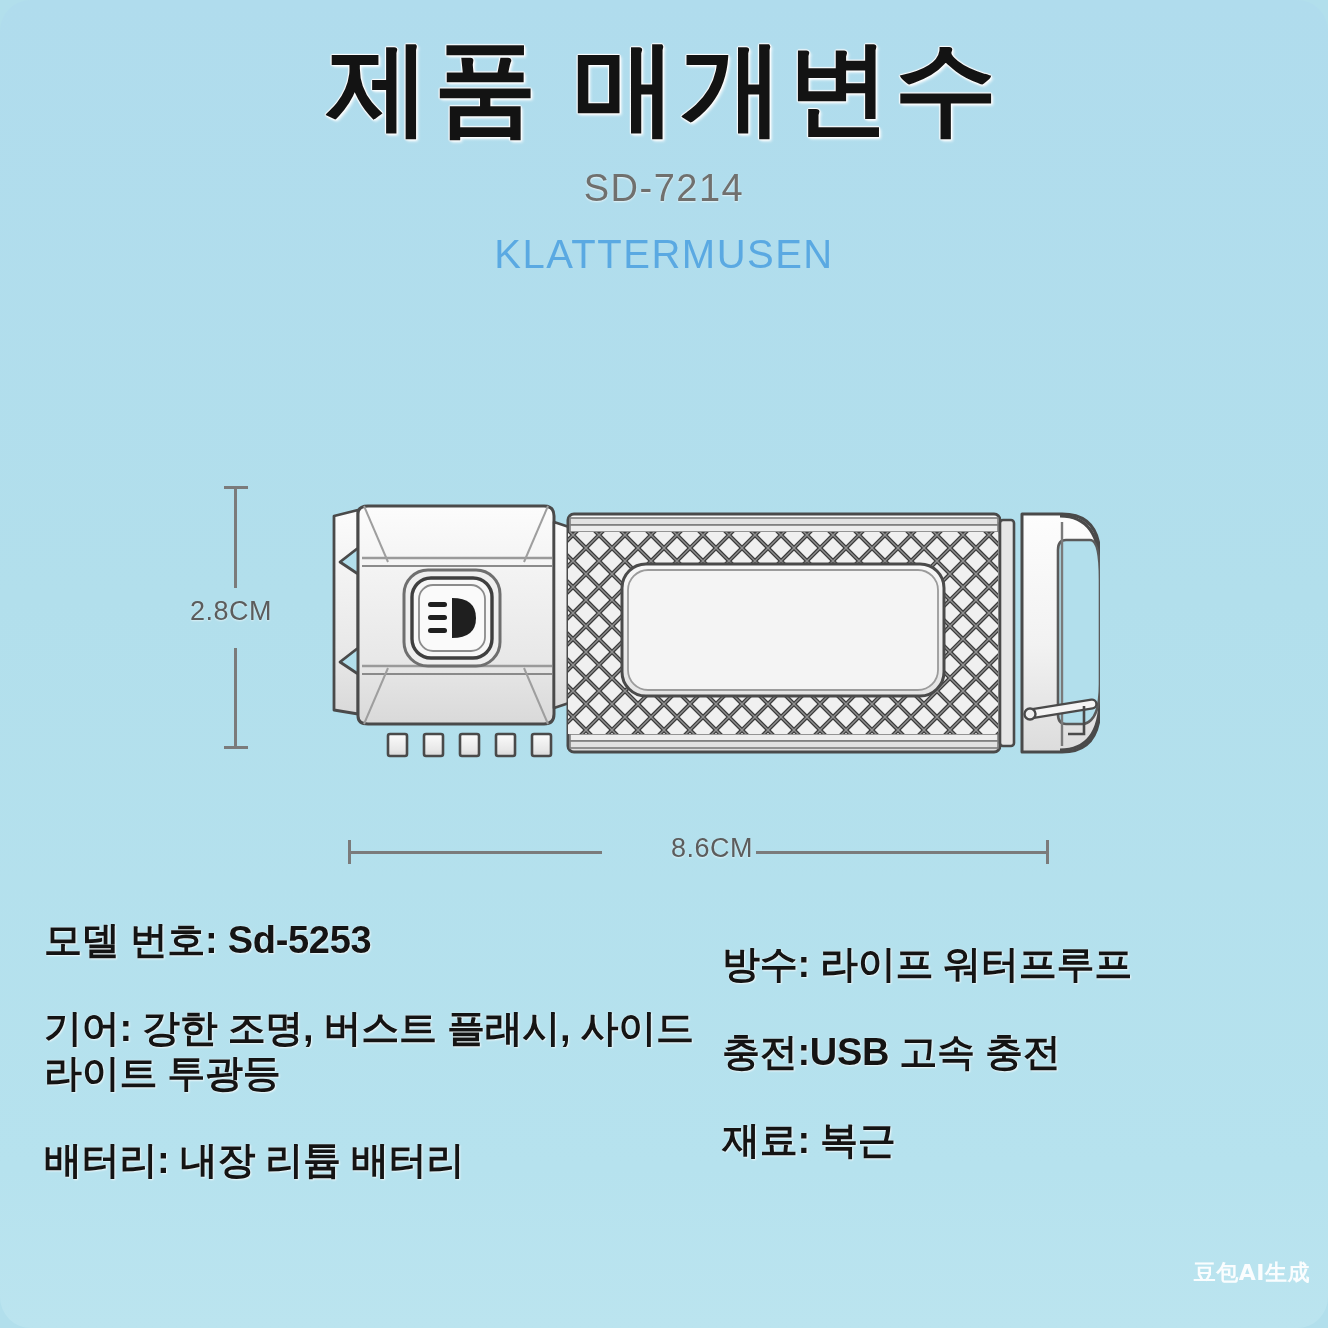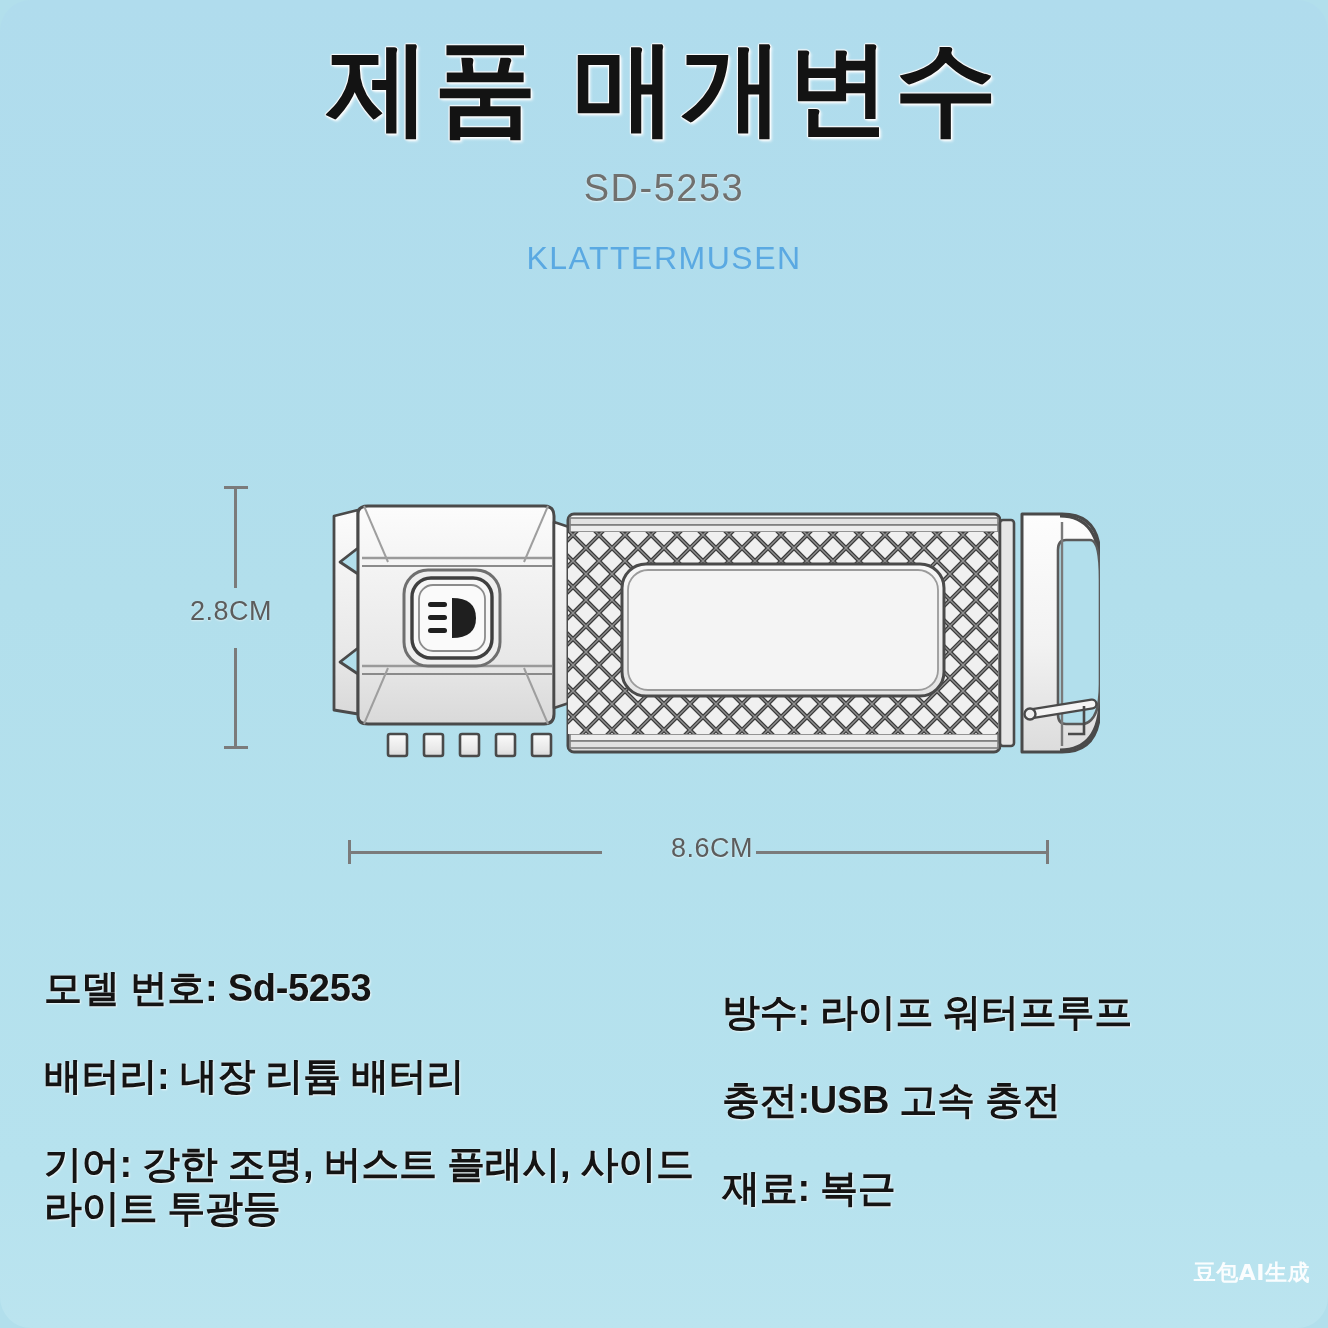--- a/index.html
+++ b/index.html
@@ -50,23 +50,23 @@
   #model-code {
     margin: 0;
     padding-top: 30px;
     font-size: 38px;
     line-height: 1.0;
     color: #70706e;
     letter-spacing: 1.5px;
     text-shadow: 0 1px 2px rgba(255,255,255,0.7);
   }
   #brand-name {
-    margin: 8px;
+    margin: 0;
     padding-top: 27px;
-    font-size: 32px;
+    font-size: 40px;
     line-height: 1.0;
     color: #5aa9e2;
     letter-spacing: 1.5px;
   }
 
   
   .dim-label {
     position: absolute;
     color: #5c5c5c;
     font-size: 27px;
@@ -113,21 +113,21 @@
     left: 300px;
     top: 470px;
     width: 800px;
     height: 290px;
   }
 
   
   #specs {
     position: absolute;
     left: 0;
-    top: 966px;
+    top: 918px;
     width: 1269px;
     height: 360px;
   }
   .spec-col {
     position: absolute;
     top: 0;
   }
   #spec-col-left { left: 44px; width: 650px; }
   #spec-col-right { left: 722px; width: 590px; margin-top: 24px; }
 
@@ -156,21 +156,21 @@
     font-family: "DejaVu Sans", sans-serif;
   }
 </style>
 </head>
 <body>
 
 <div id="page">
 
   <div id="header">
     <h1 id="title">제품 매개변수</h1>
-    <p id="model-code">SD-5253</p>
+    <p id="model-code">SD-7214</p>
     <p id="brand-name">KLATTERMUSEN</p>
   </div>
 
   <div>
     <div class="dim-cap-h" style="left:224px; top:486px;"></div>
     <div class="dim-line-v" style="left:234px; top:488px; height:100px;"></div>
     <div class="dim-line-v" style="left:234px; top:648px; height:100px;"></div>
     <div class="dim-cap-h" style="left:224px; top:746px;"></div>
     <div class="dim-label" id="height-label">2.8CM</div>
   </div>
@@ -320,22 +320,22 @@
         <circle cx="730" cy="244" r="5.5" fill="#f0f0f0" stroke="#4a4a4a" stroke-width="2.4"></circle>
       </g>
 
       <path d="M784 236 L784 264 L768 264" fill="none" stroke="#4a4a4a" stroke-width="2.6"></path>
     </g>
   </svg>
 
   <div id="specs">
     <div class="spec-col" id="spec-col-left">
       <div class="spec-item">모델 번호: Sd-5253</div>
+      <div class="spec-item">기어: 강한 조명, 버스트 플래시, 사이드 라이트 투광등</div>
       <div class="spec-item">배터리: 내장 리튬 배터리</div>
-      <div class="spec-item">기어: 강한 조명, 버스트 플래시, 사이드 라이트 투광등</div>
     </div>
     <div class="spec-col" id="spec-col-right">
       <div class="spec-item">방수: 라이프 워터프루프</div>
       <div class="spec-item">충전:USB 고속 충전</div>
       <div class="spec-item">재료: 복근</div>
     </div>
   </div>
 
   <div id="watermark">豆包AI生成</div>
 

